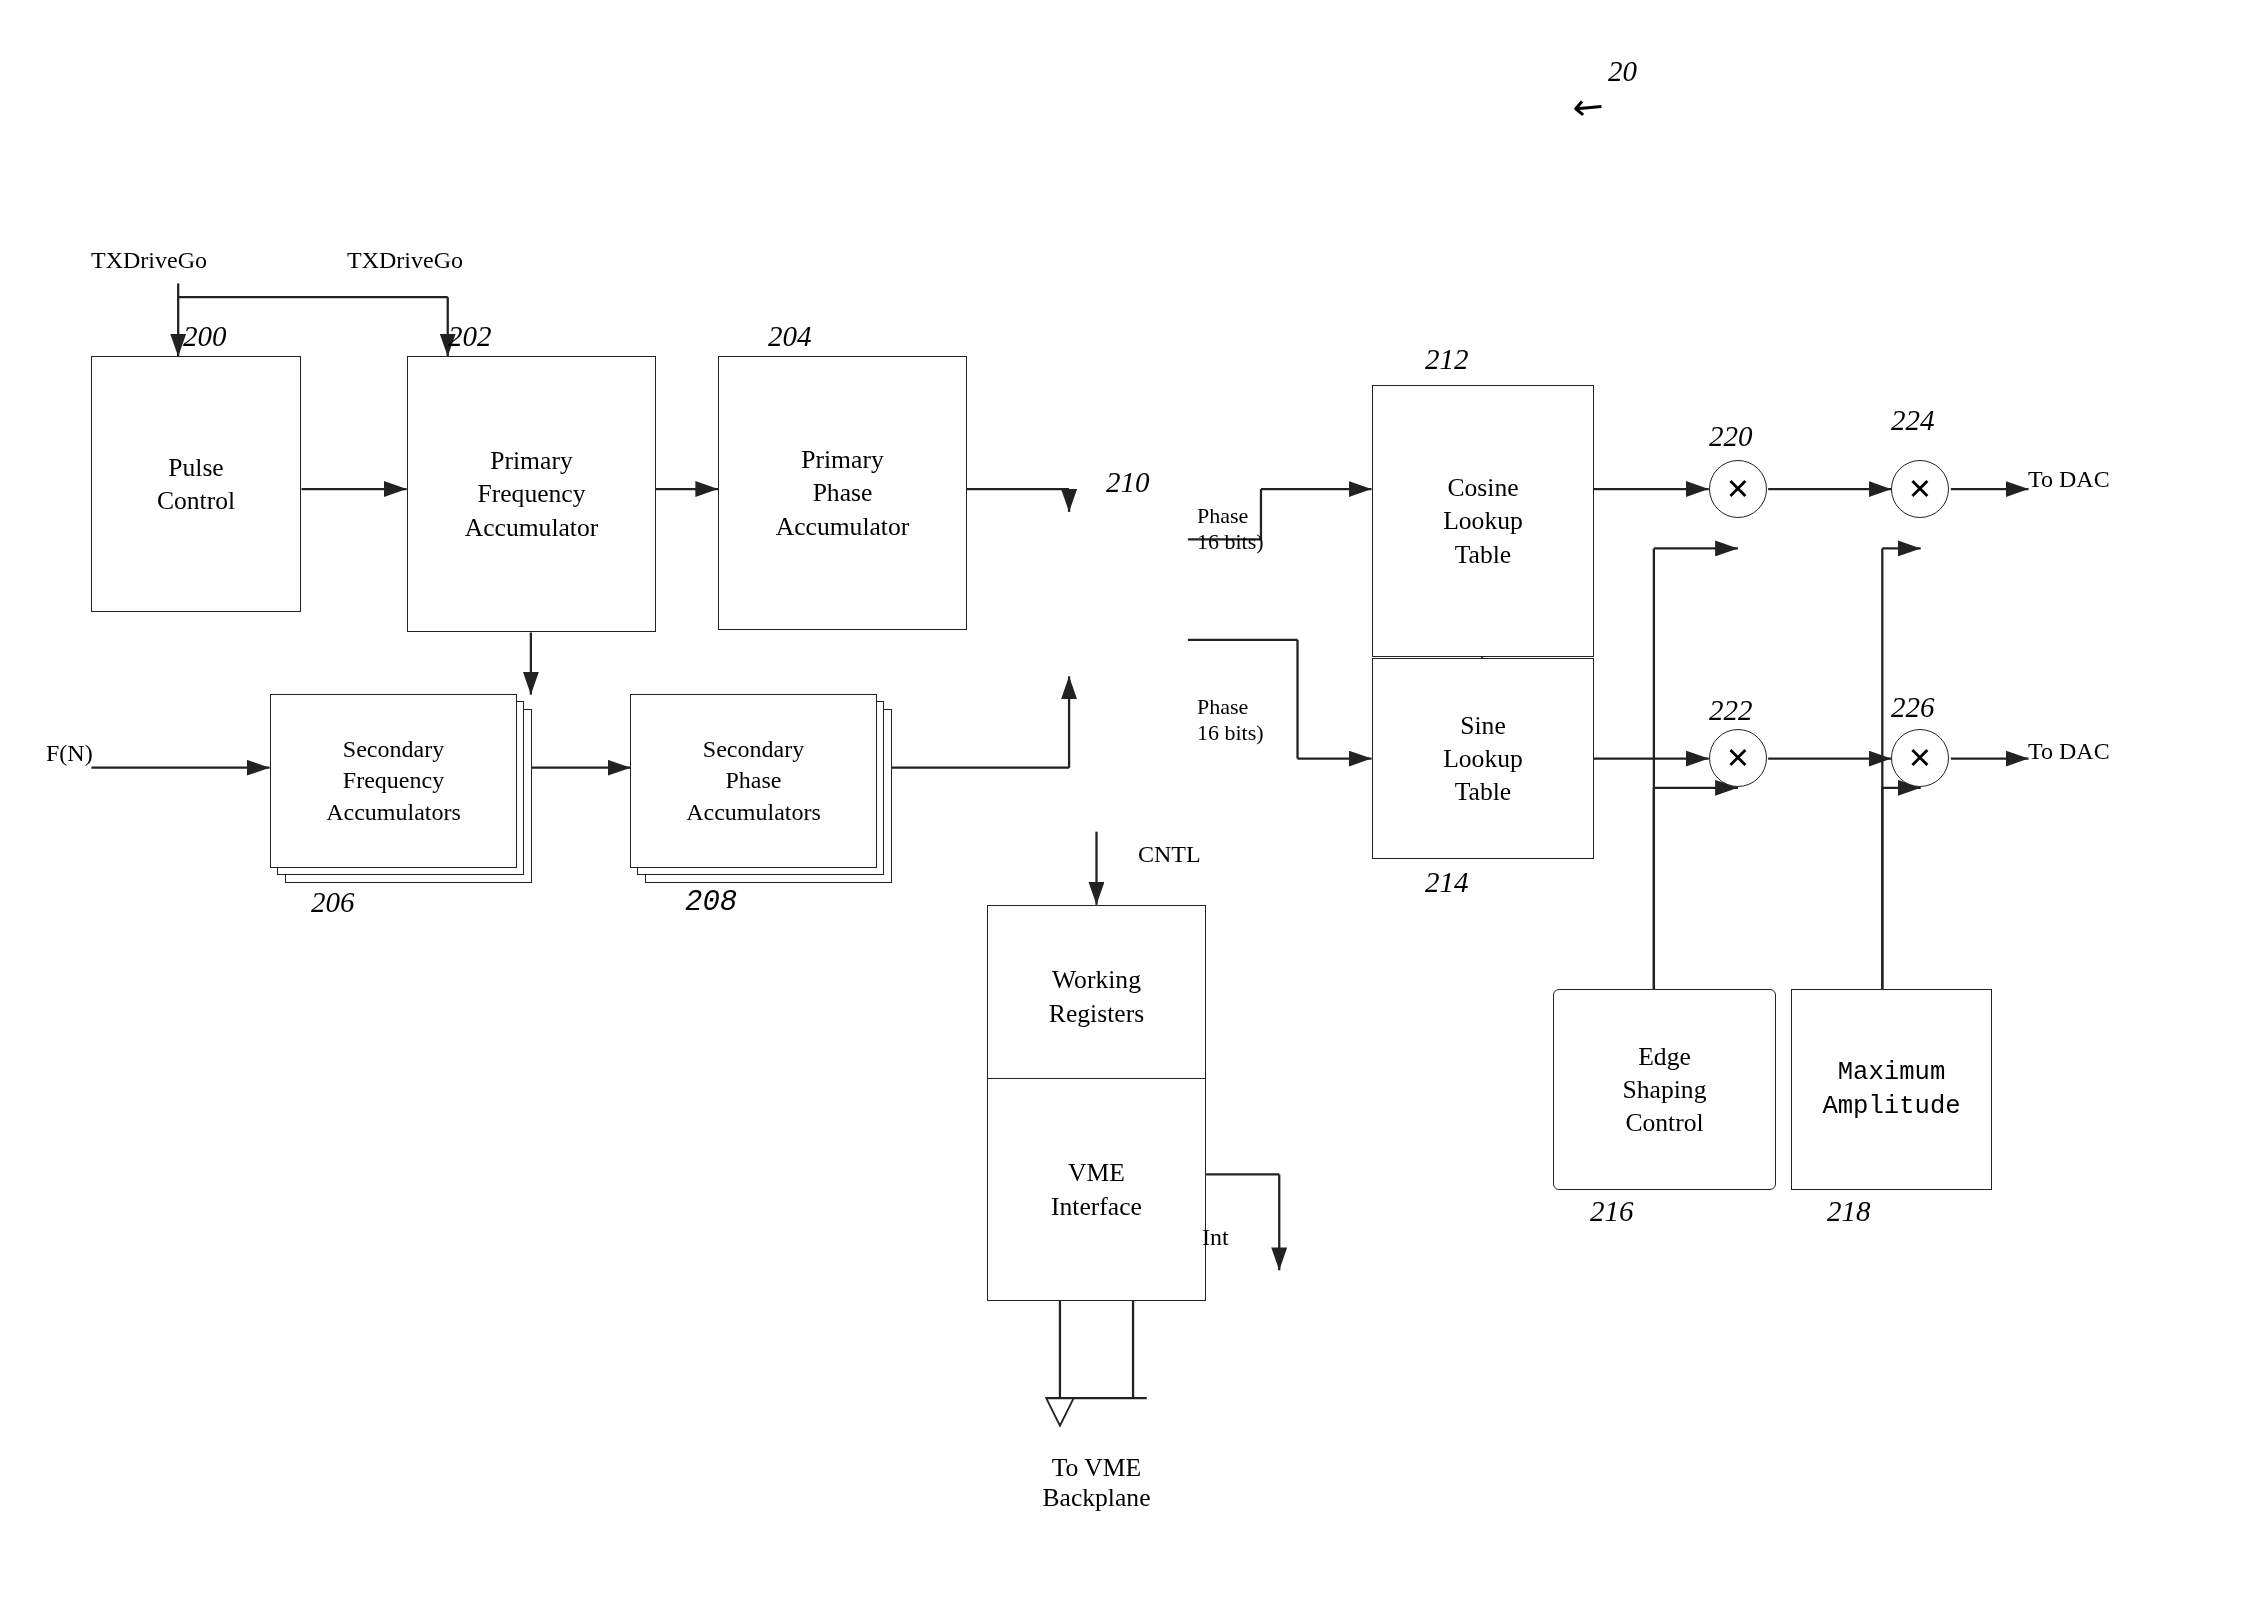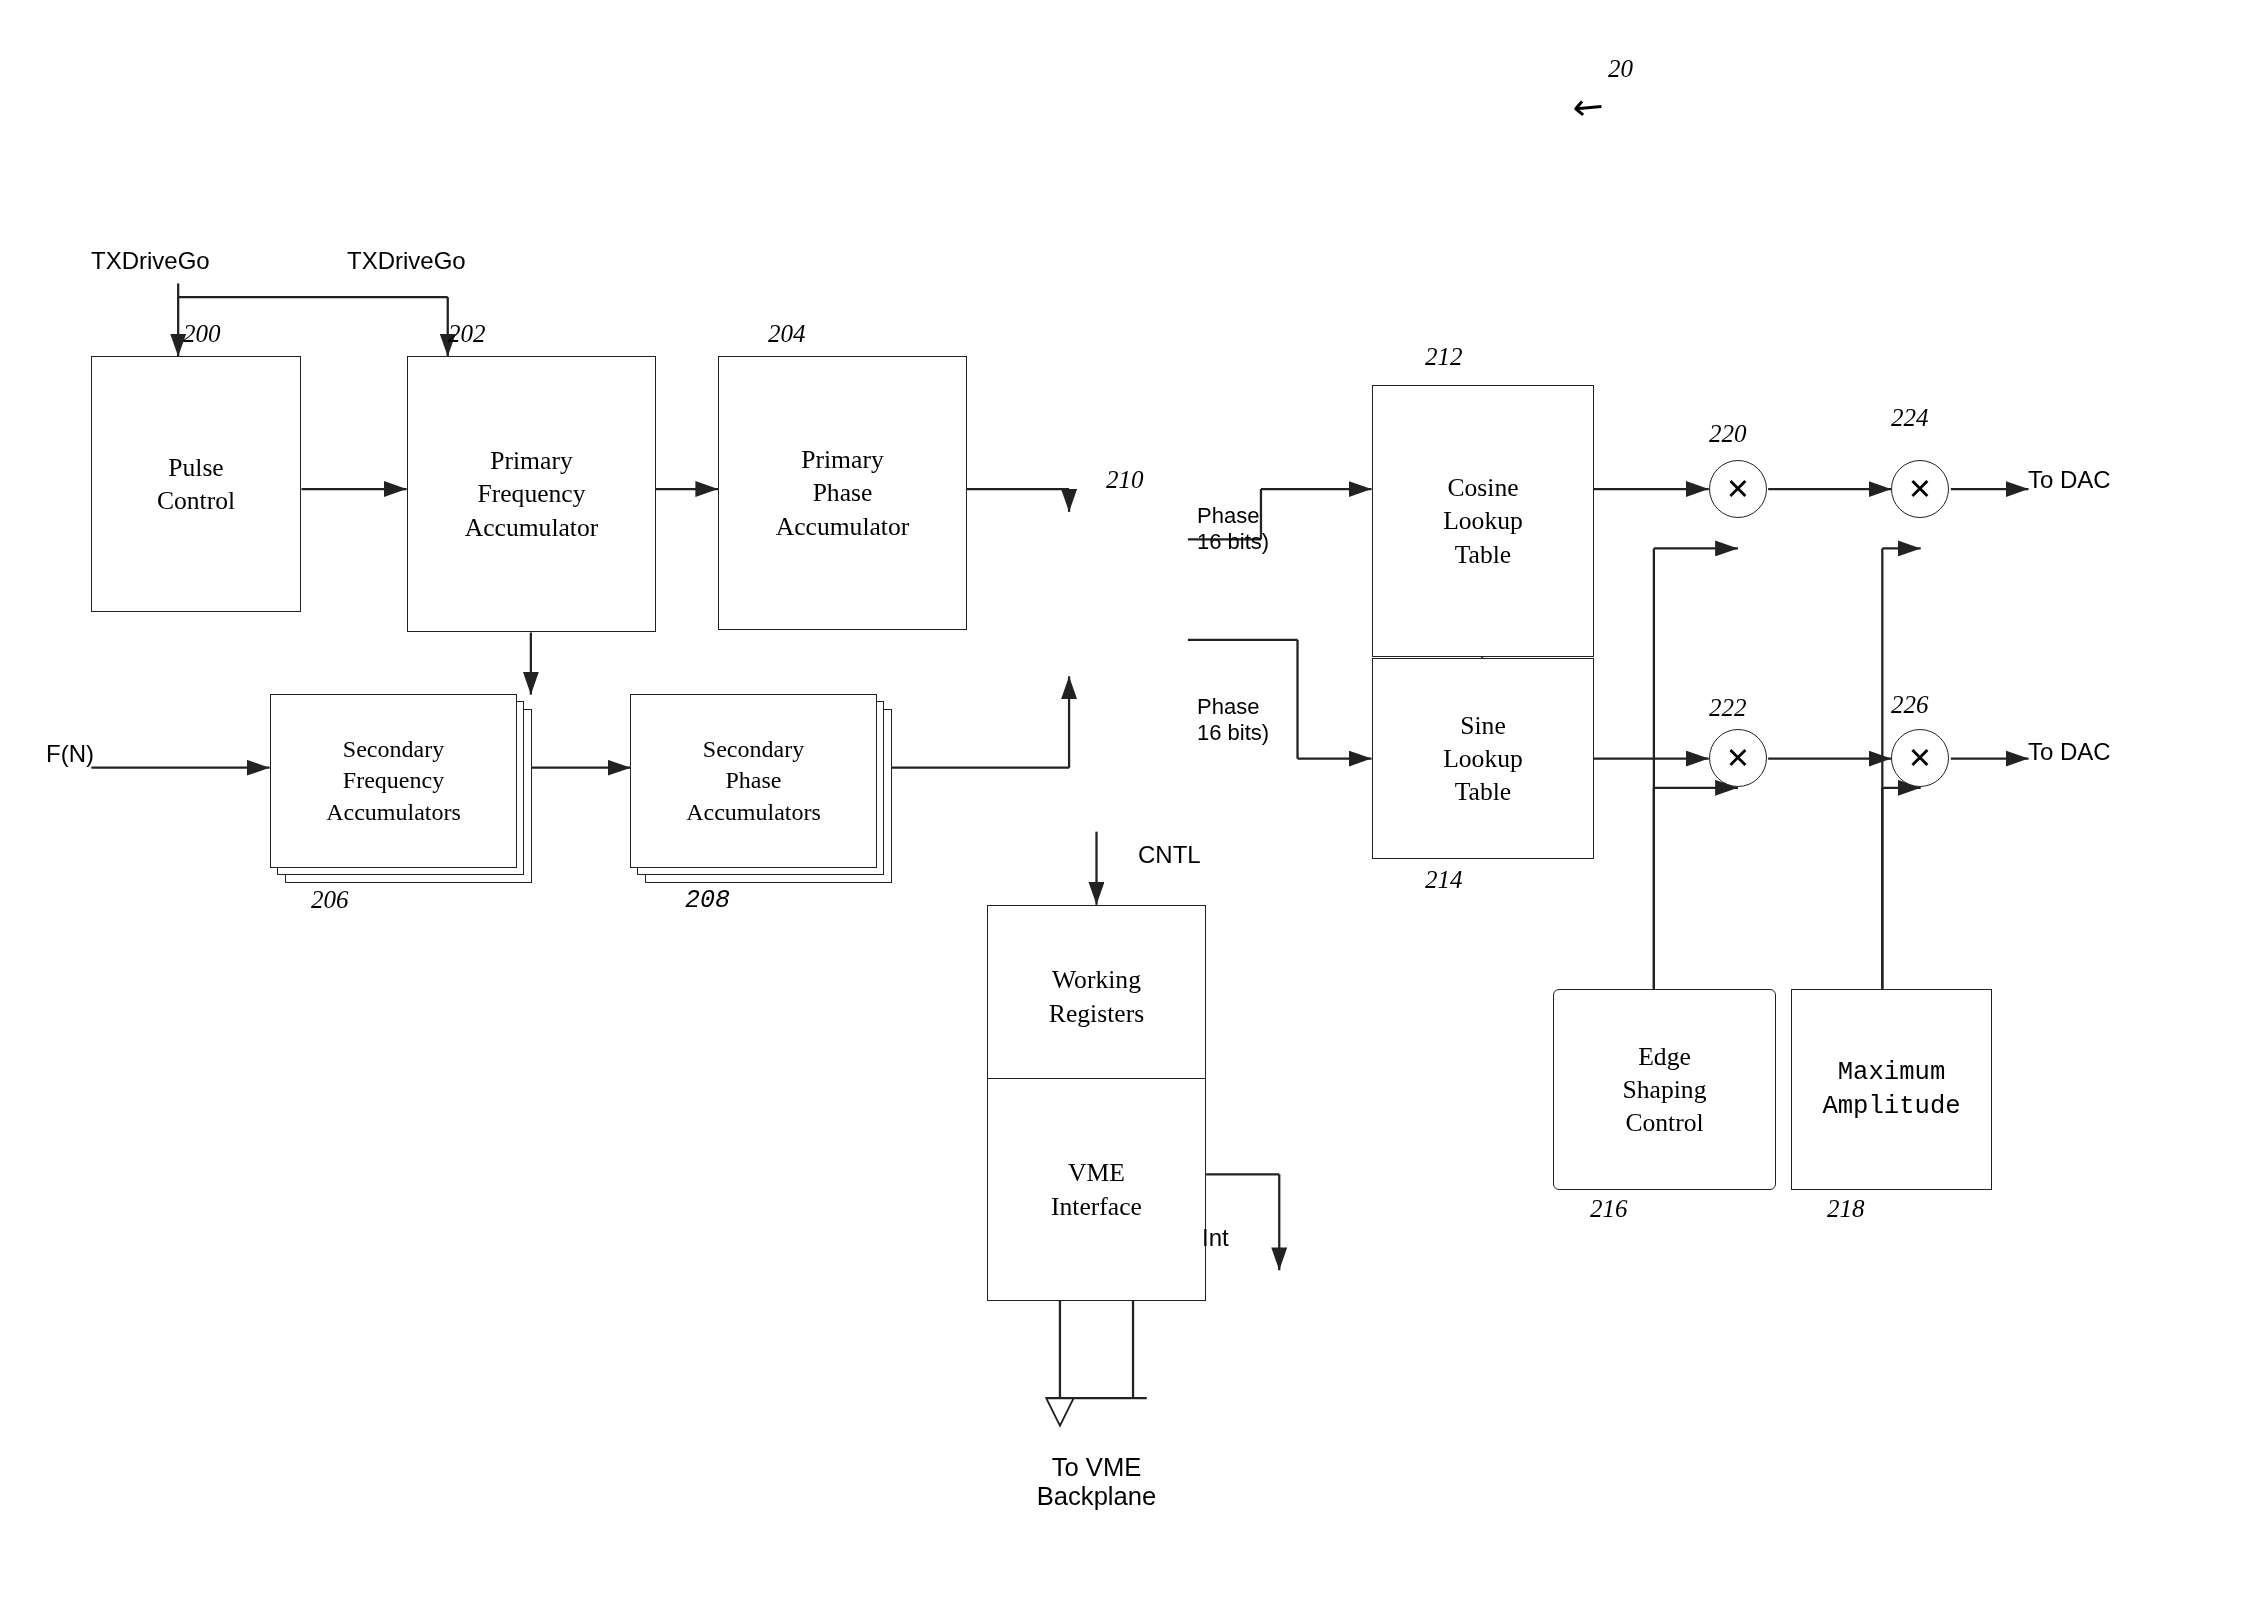--- a/index.html
+++ b/index.html
@@ -24,27 +24,27 @@
       display: flex;
       align-items: center;
       justify-content: center;
       text-align: center;
       font-size: 25.6px;
       line-height: 1.3;
     }
     .ref-num {
       position: absolute;
       font-style: italic;
-      font-size: 25px;
+      font-size: 29px;
       font-family: 'Times New Roman', Times, serif;
     }
     .arrow-label {
       position: absolute;
       font-size: 24px;
-      font-family: Liberation Sans, sans-serif;
+      font-family: Liberation Serif, serif;
     }
     svg.diagram-svg {
       position: absolute;
       top: 0; left: 0;
       width: 2267px;
       height: 1625px;
       pointer-events: none;
     }
     .multiplier-circle {
       position: absolute;

